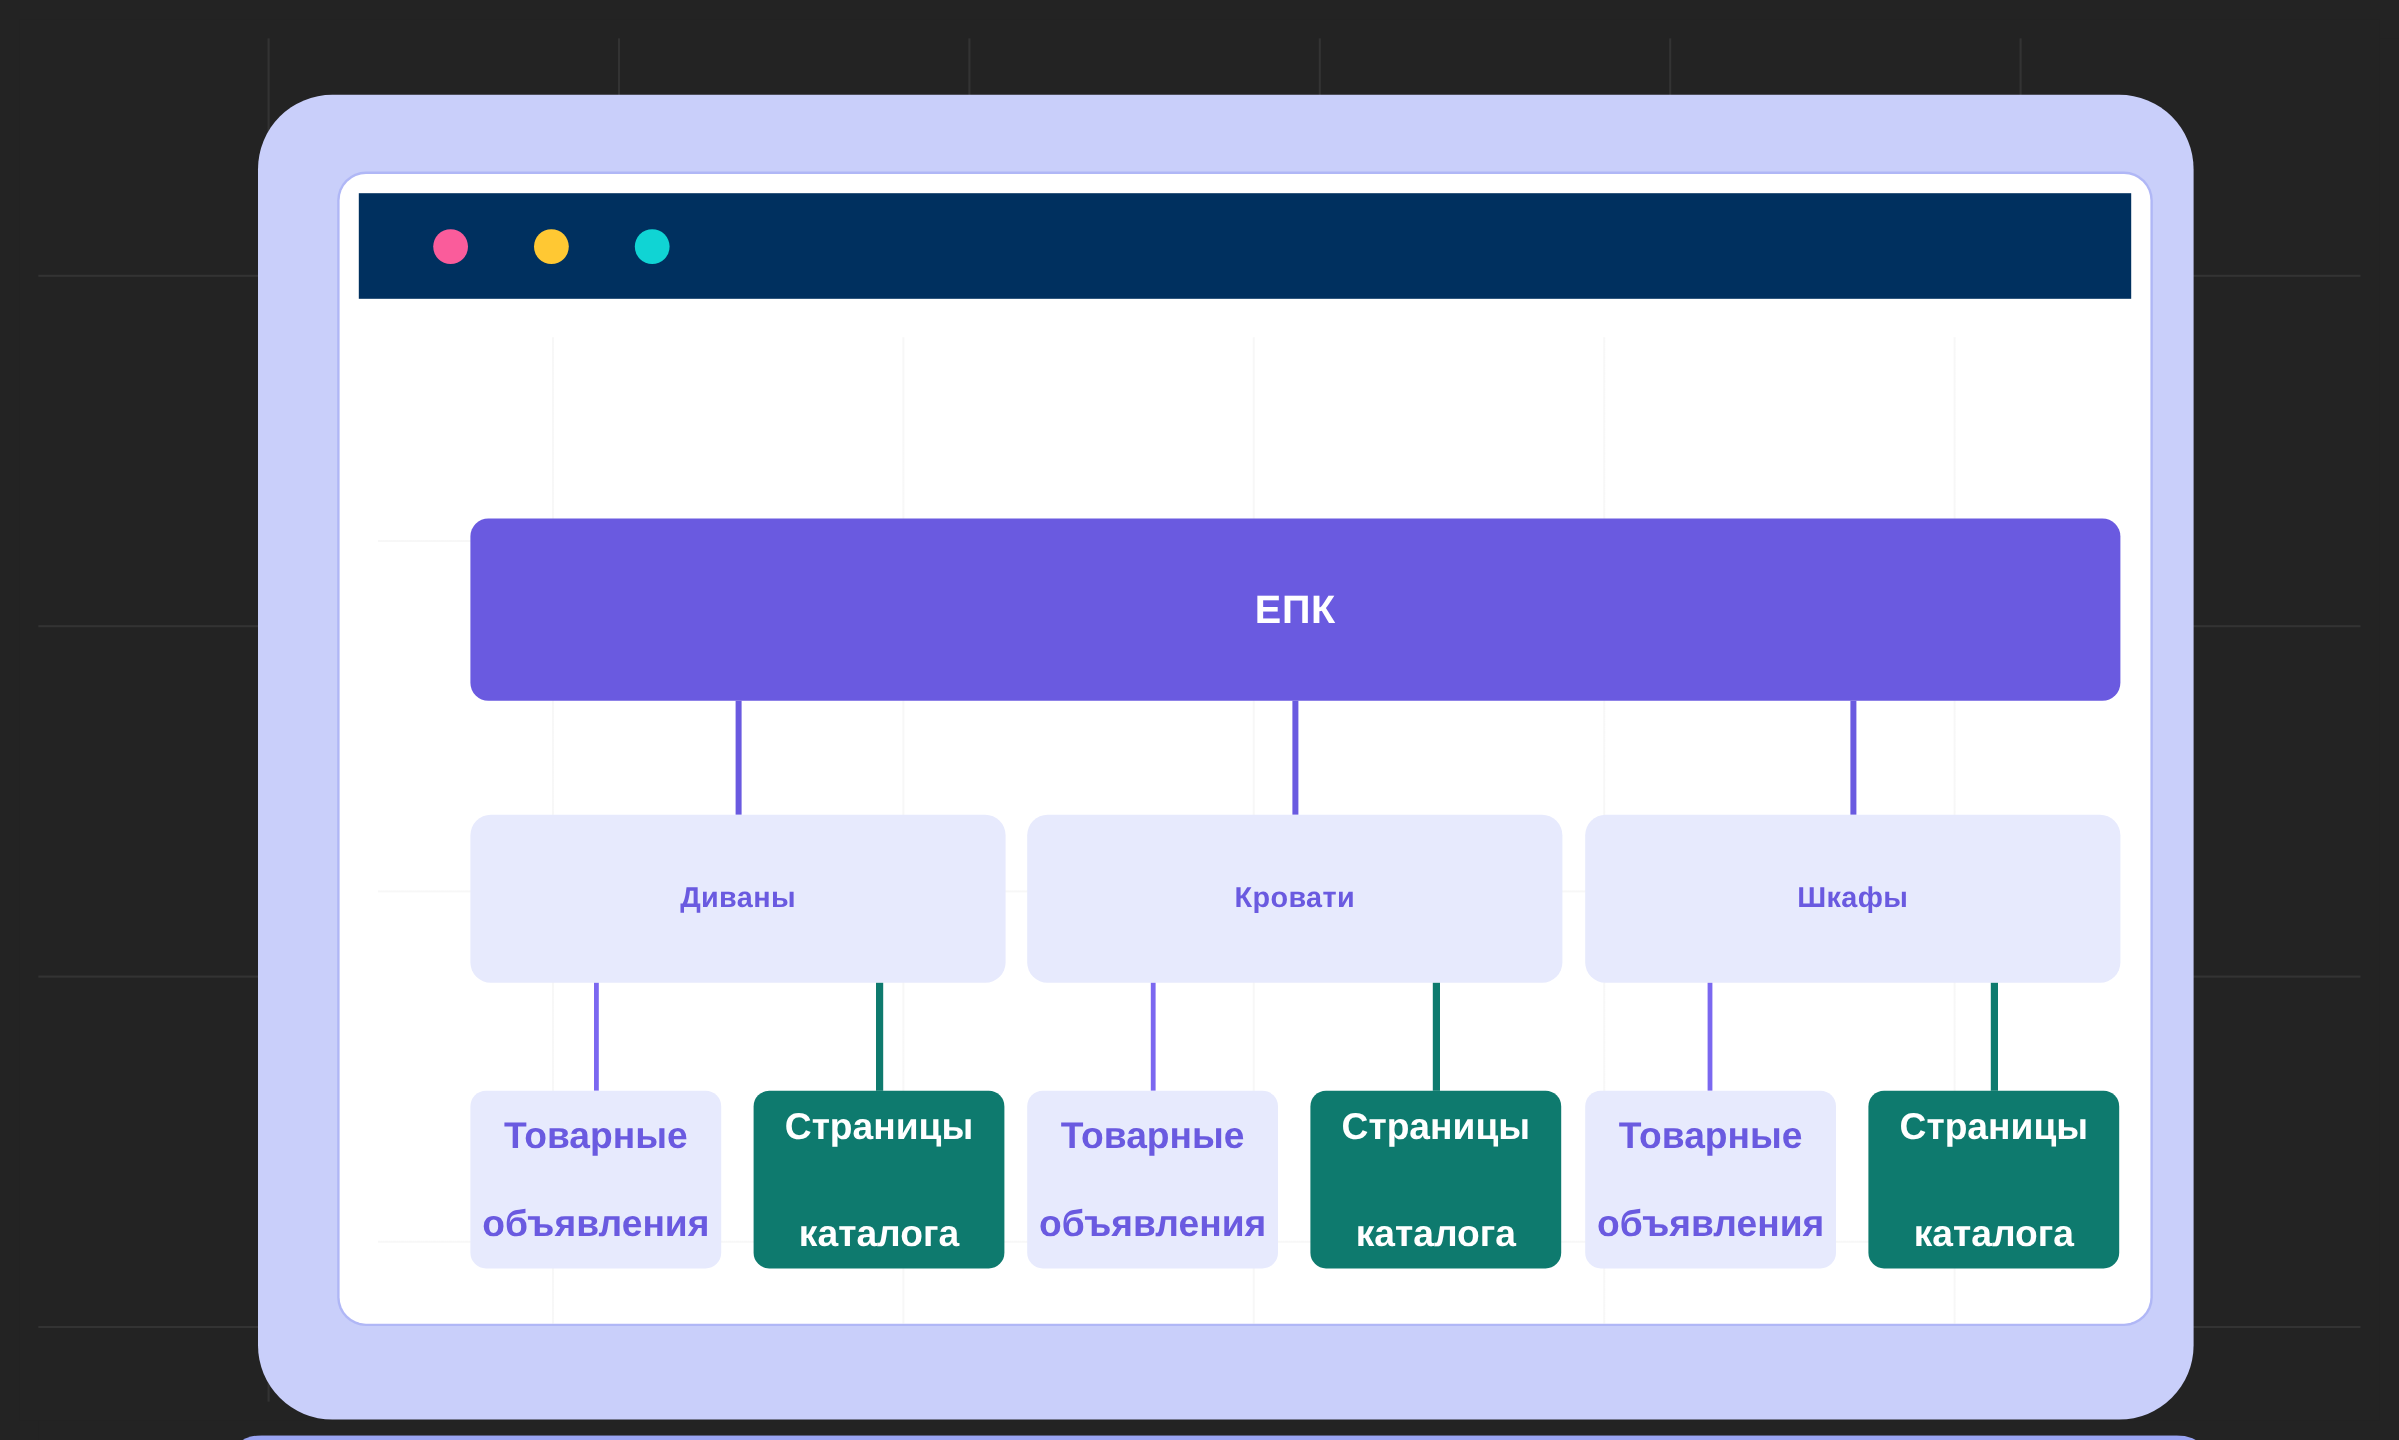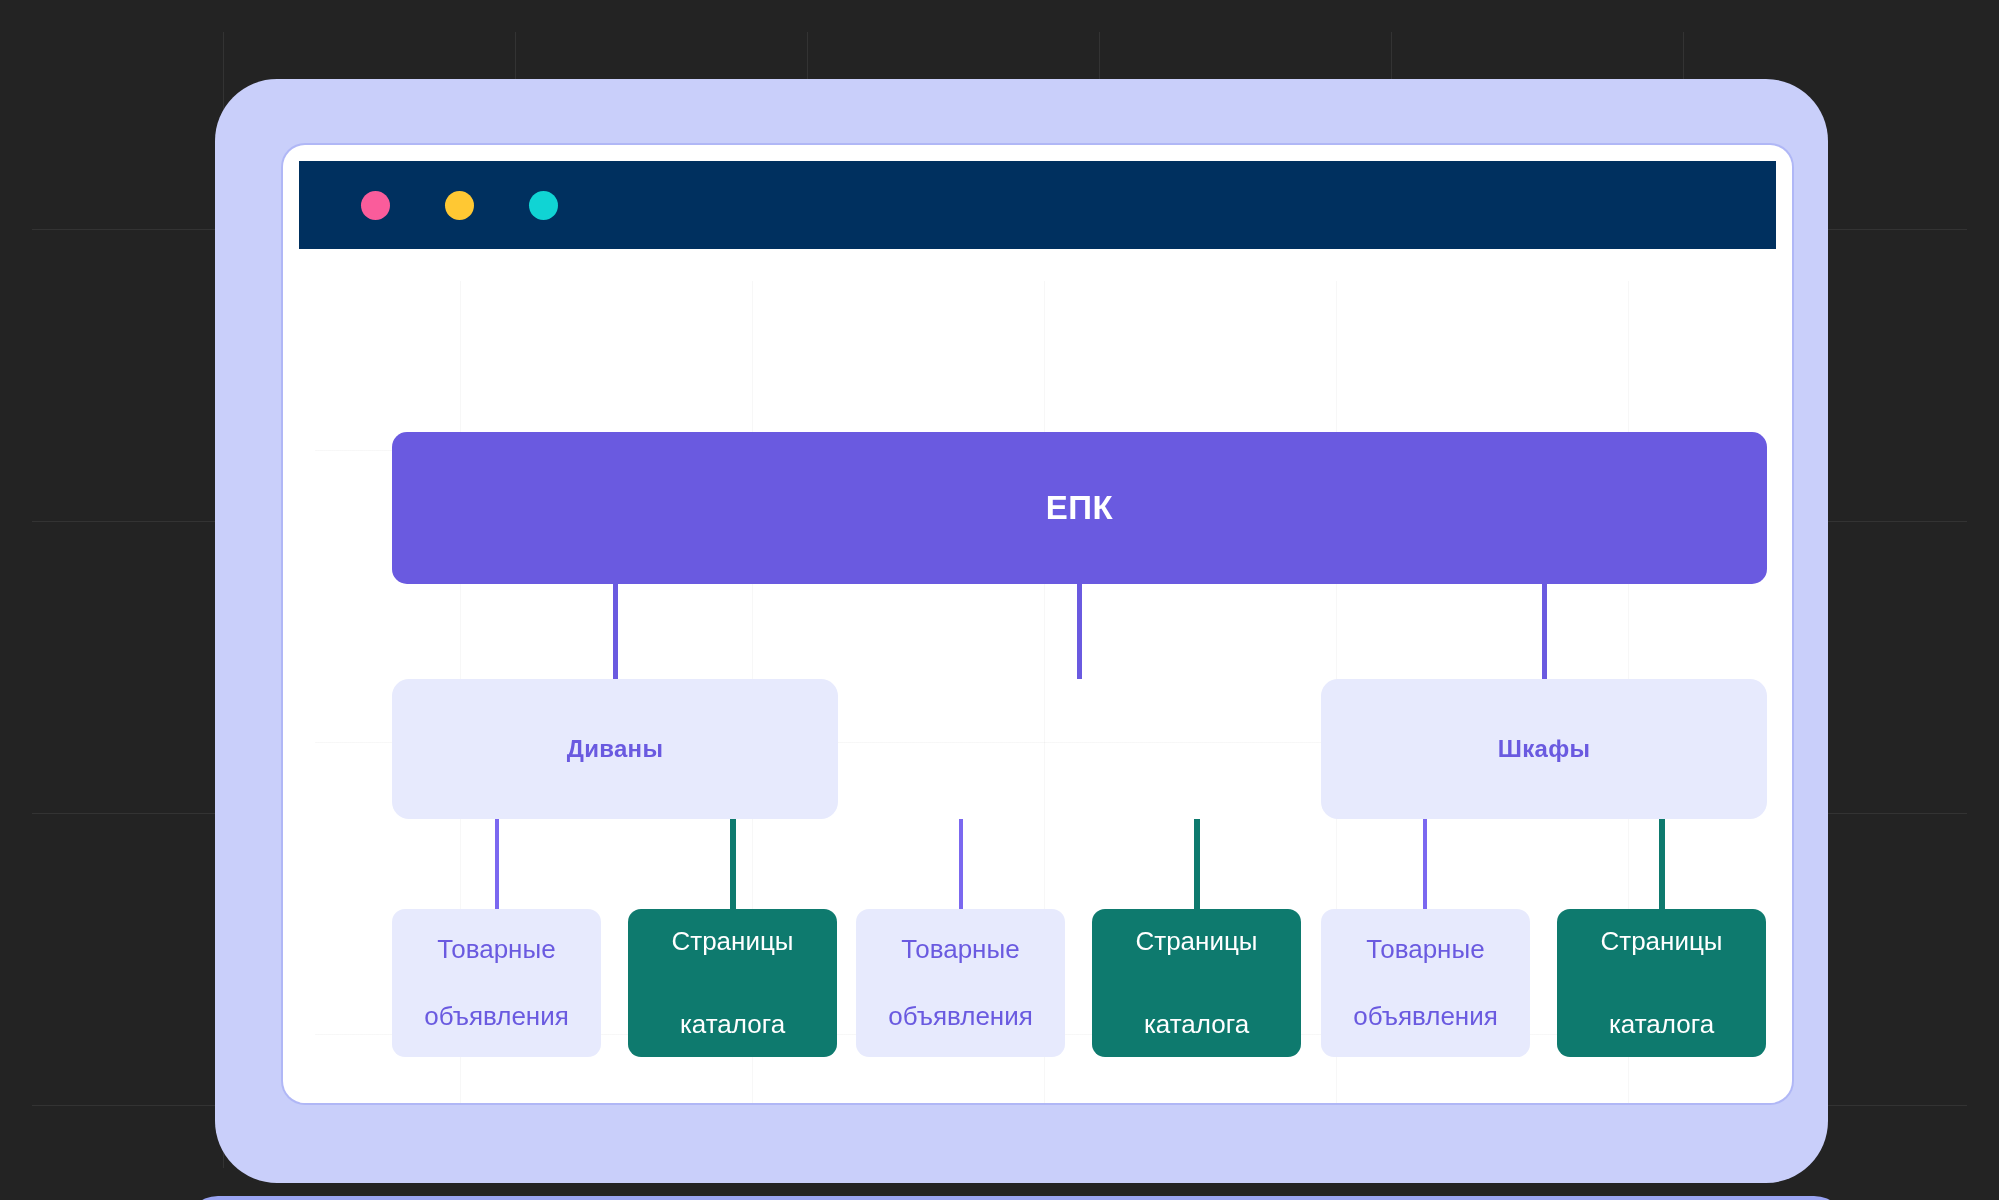--- a/index.html
+++ b/index.html
@@ -168,21 +168,21 @@
   }
   .leaf-node.light {
     background:#E7EAFD;
     color:#6A5AE0;
   }
   .leaf-node.teal {
     background:#0E7A6E;
     color:#ffffff;
     gap:16px;
   }
-  .leaf-label { font-size:26px; font-weight:normal; }
+  .leaf-label { font-size:31px; font-weight:bold; }
 
   .leaf-node.n0 { left:61px;   }
   .leaf-node.n1 { left:297px;  }
   .leaf-node.n2 { left:525px;  }
   .leaf-node.n3 { left:761px;  }
   .leaf-node.n4 { left:990px;  }
   .leaf-node.n5 { left:1226px; }
 
   
   .connector { position:absolute; }
@@ -242,20 +242,23 @@
           <span id="root-label">ЕПК</span>
         </div>
 
         <div class="connector v-root c0"></div>
         <div class="connector v-root c1"></div>
         <div class="connector v-root c2"></div>
 
         <div class="category-node col0">
           <span class="category-label">Диваны</span>
         </div>
+        <div class="category-node col1">
+          <span class="category-label">Кровати</span>
+        </div>
         <div class="category-node col2">
           <span class="category-label">Шкафы</span>
         </div>
 
         <div class="connector v-leaf-purple l0"></div>
         <div class="connector v-leaf-teal   l1"></div>
         <div class="connector v-leaf-purple l2"></div>
         <div class="connector v-leaf-teal   l3"></div>
         <div class="connector v-leaf-purple l4"></div>
         <div class="connector v-leaf-teal   l5"></div>

